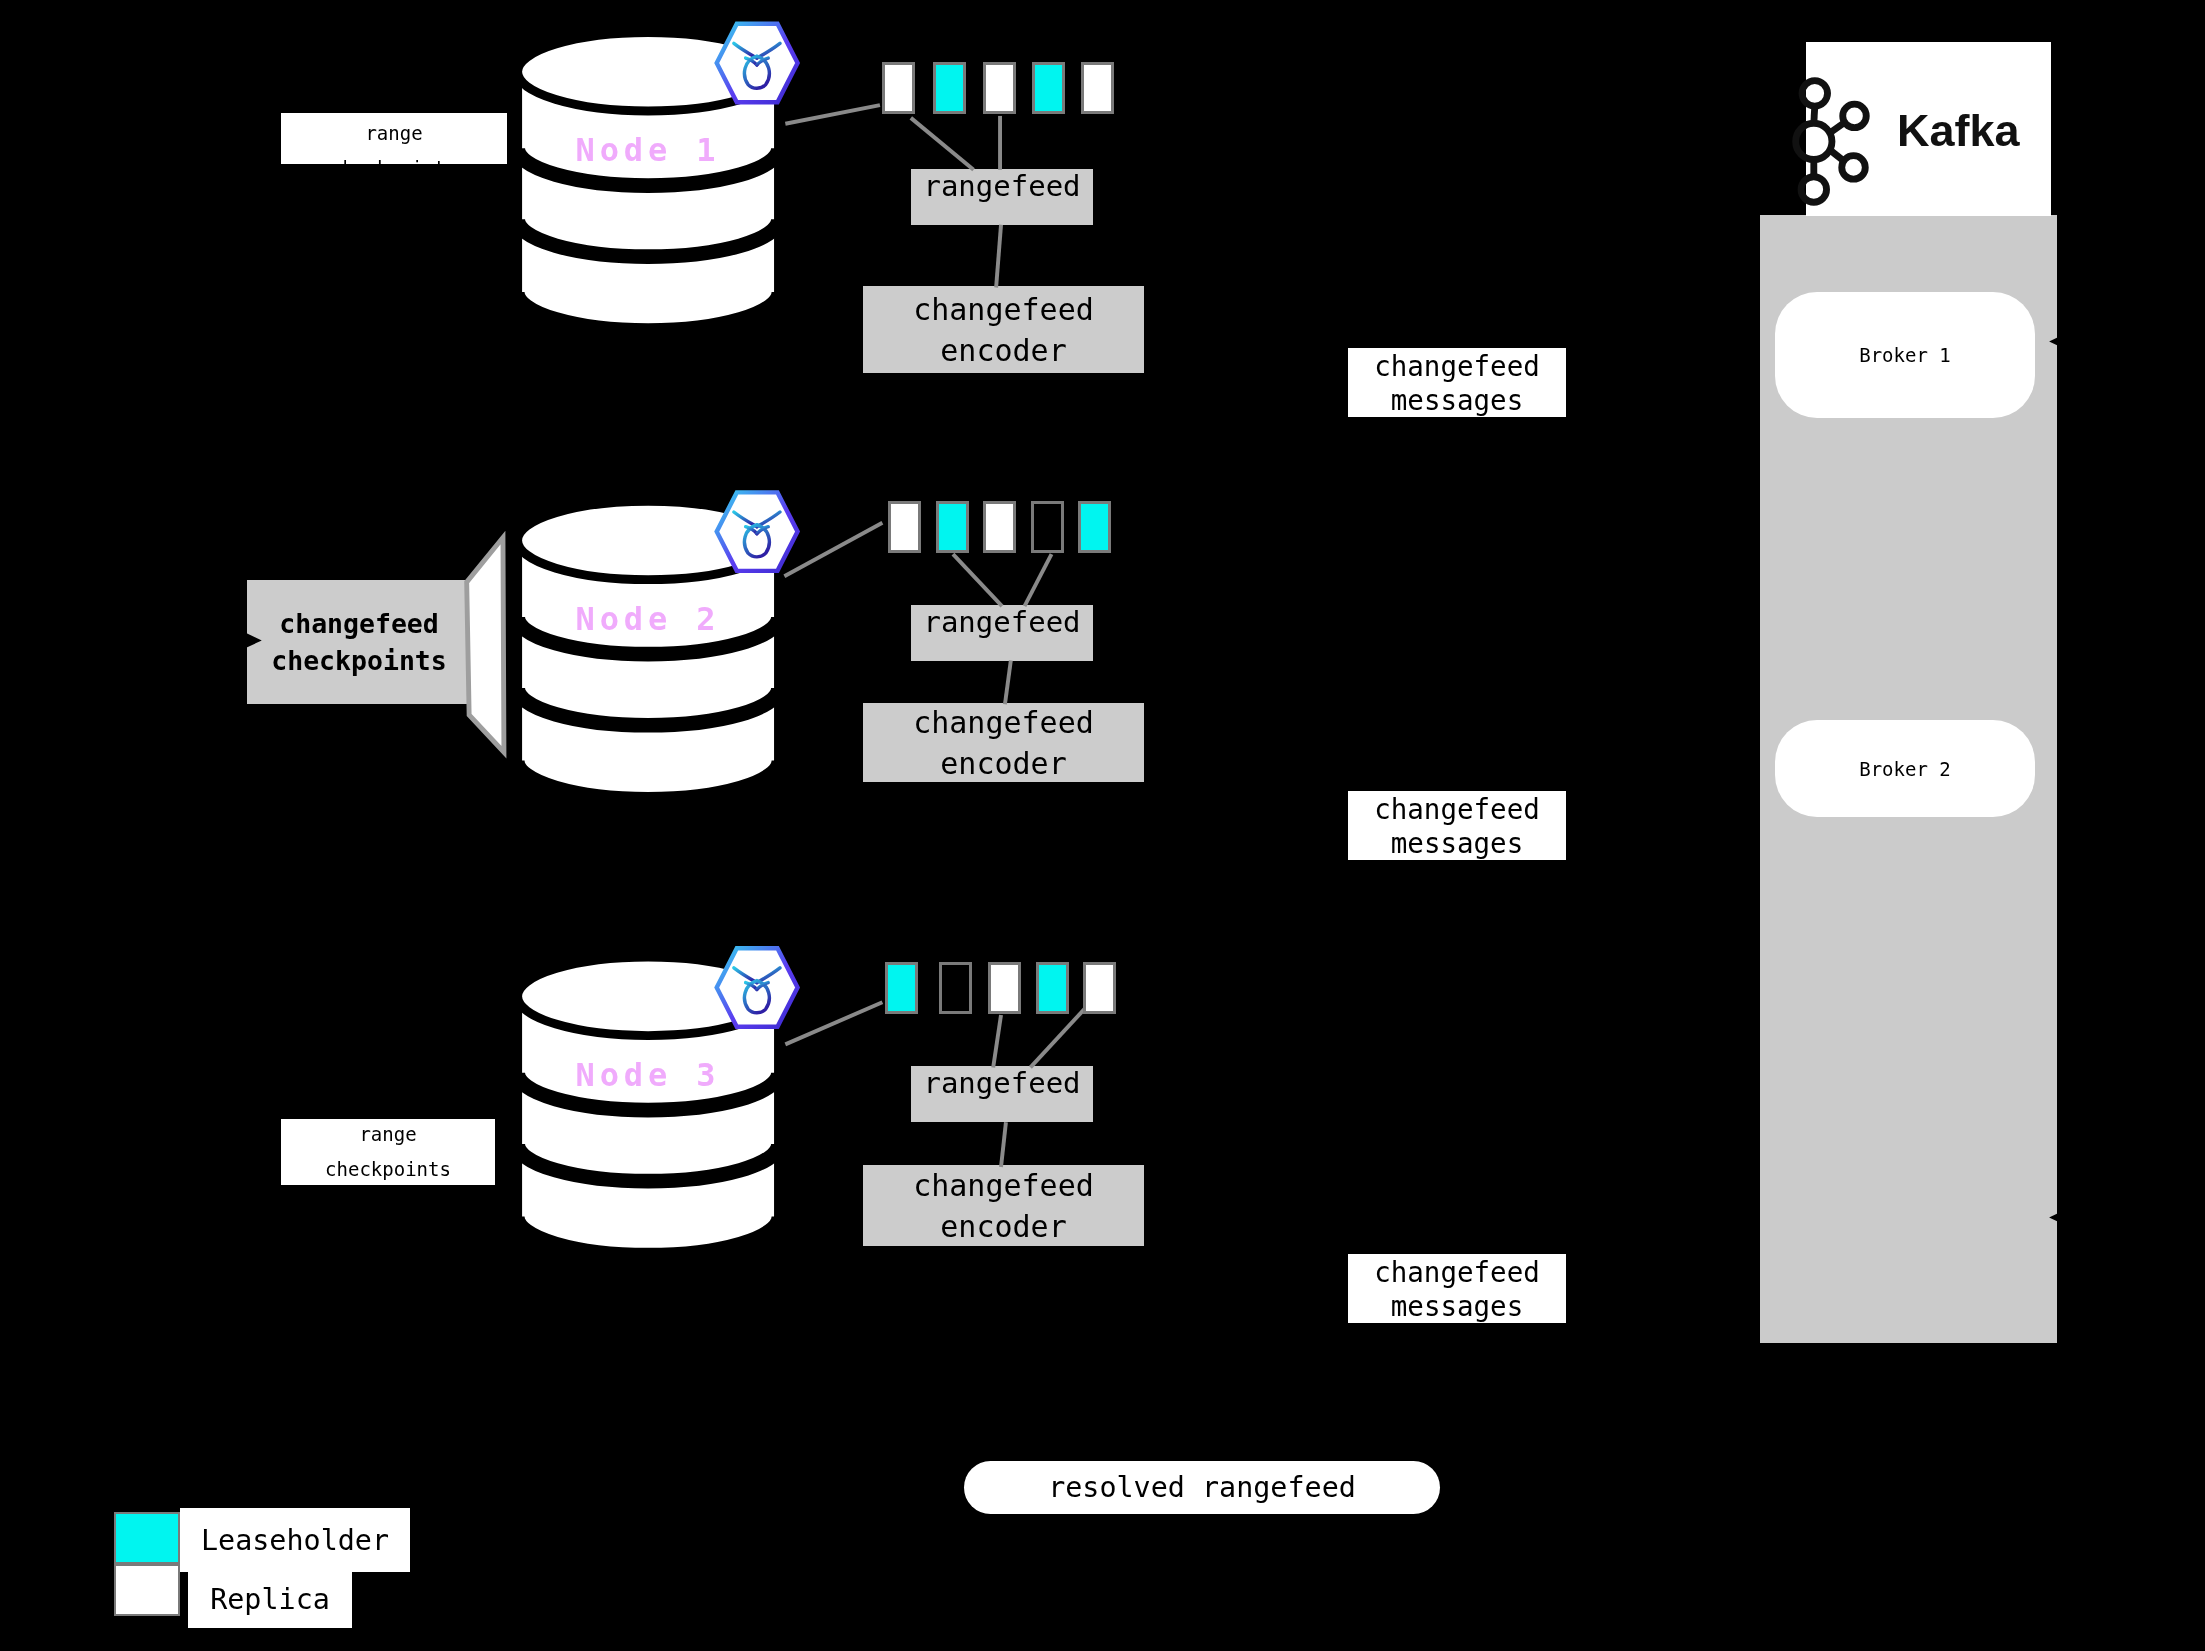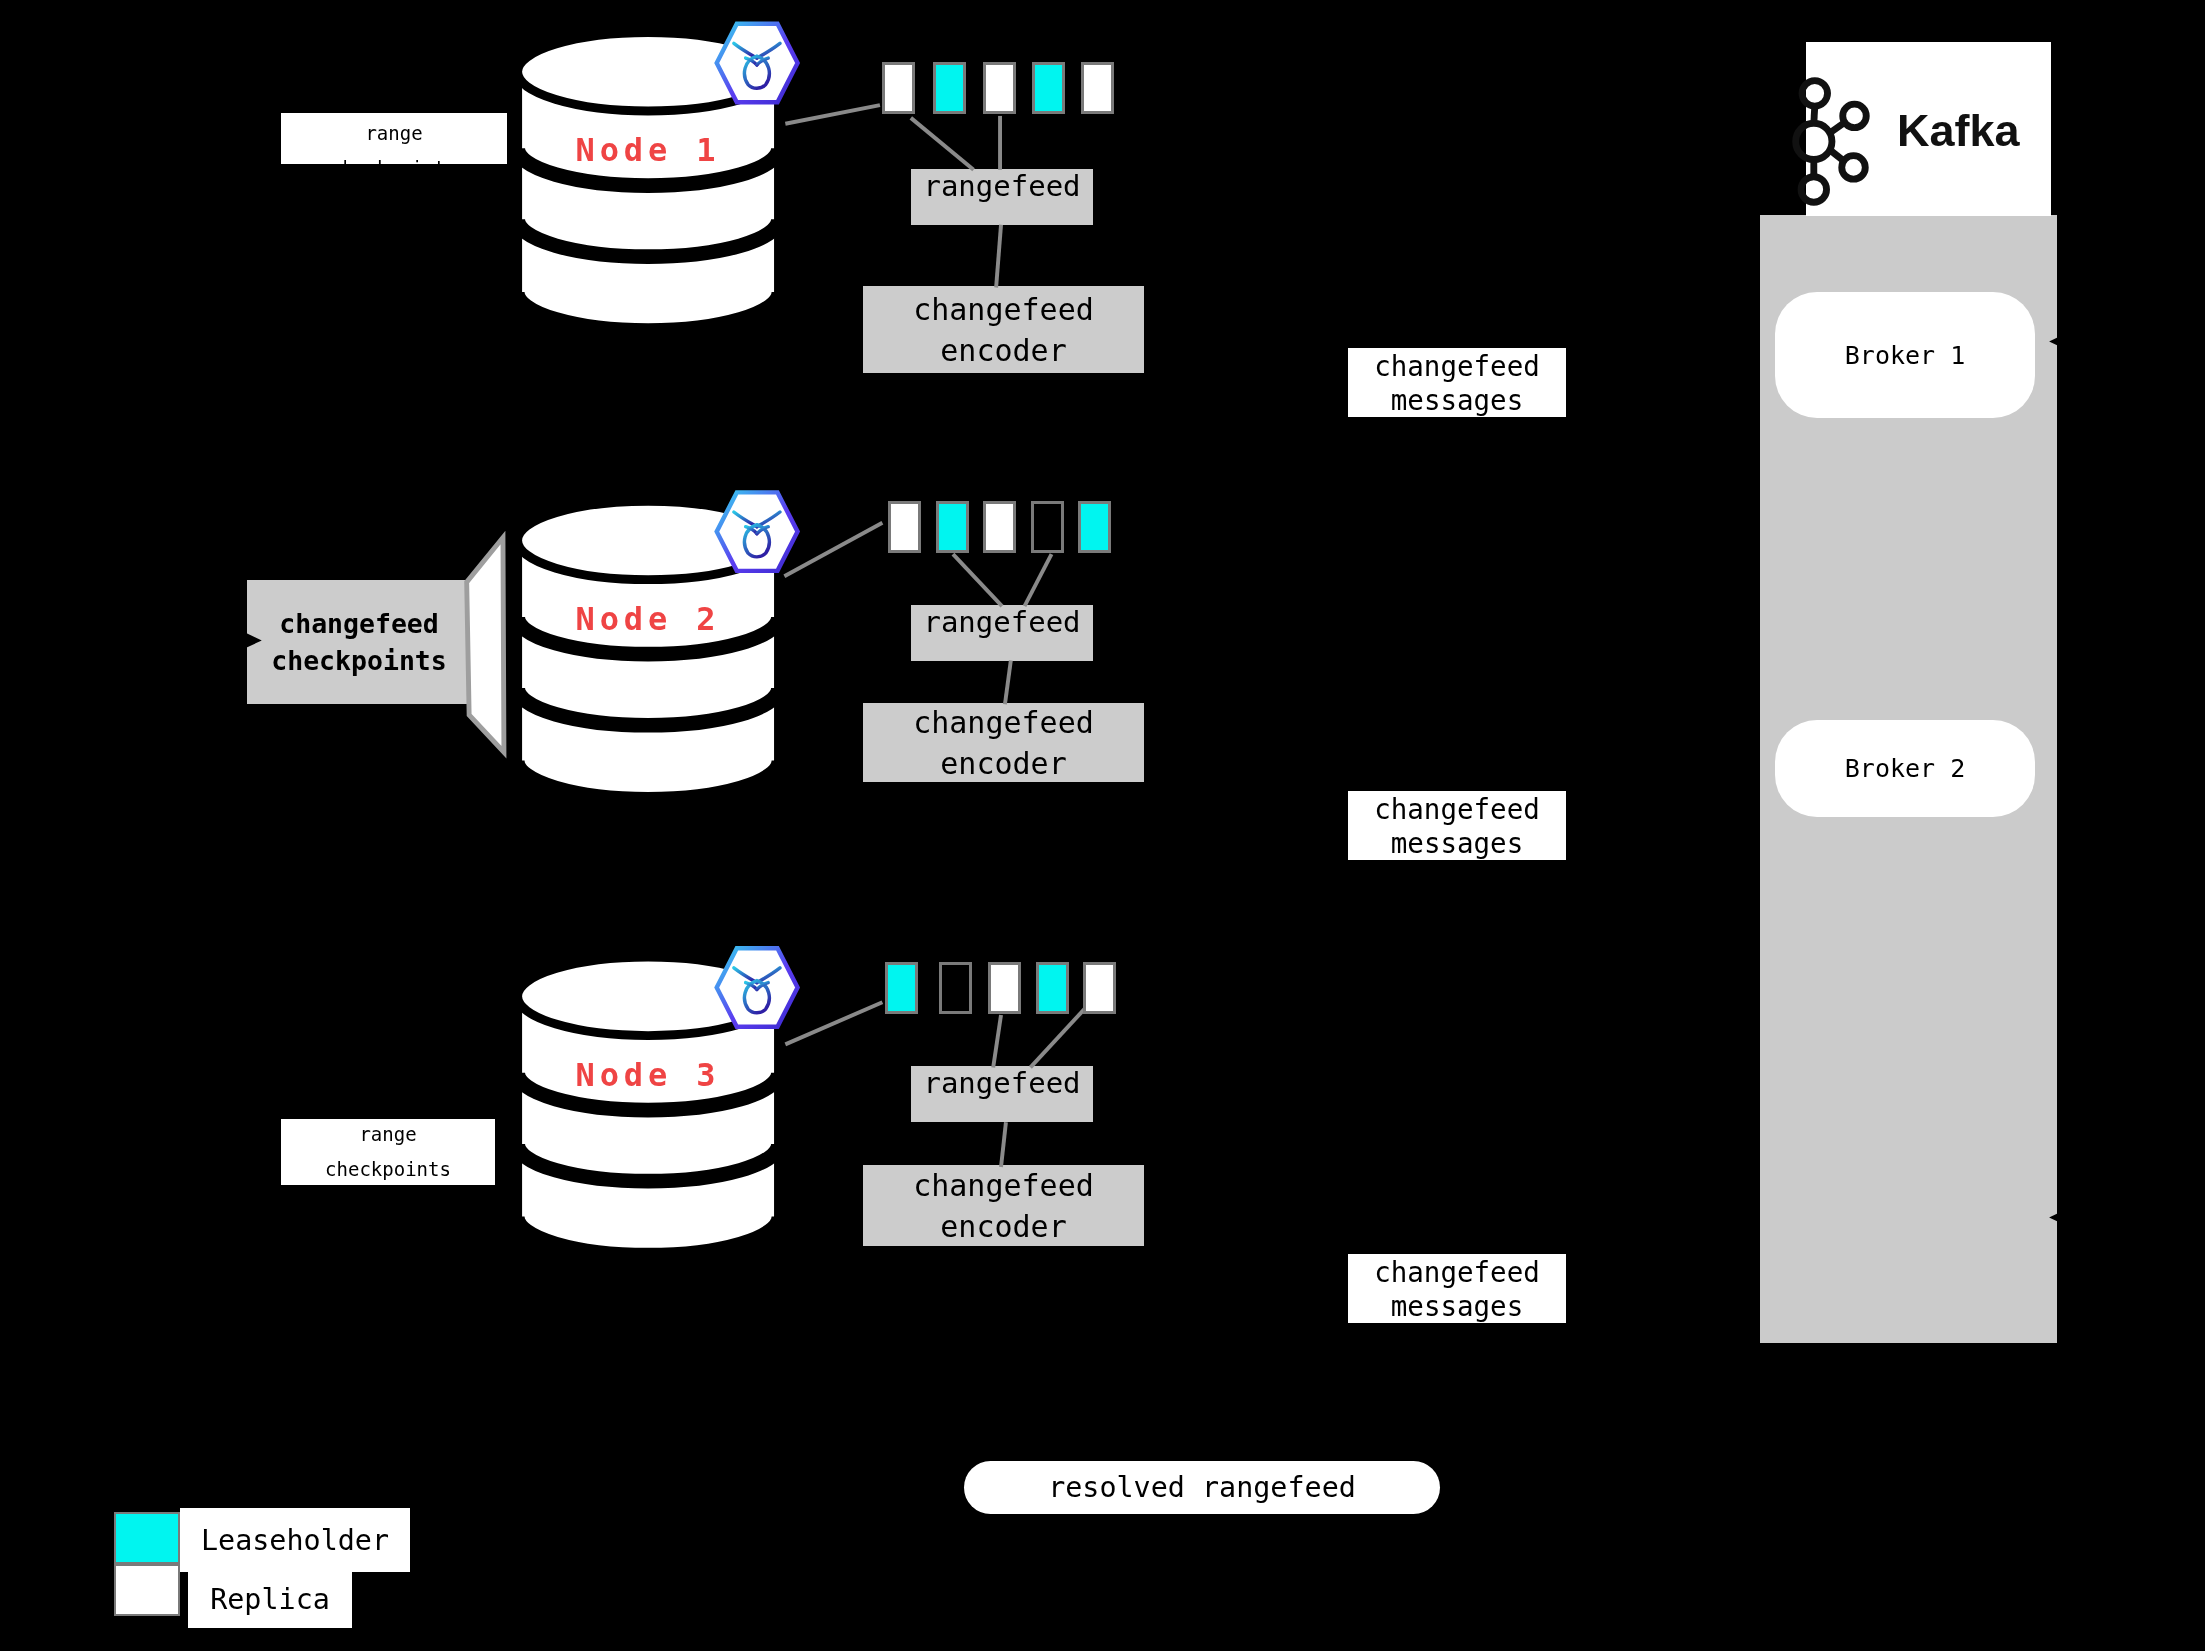--- a/index.html
+++ b/index.html
@@ -12,24 +12,24 @@
   .labelbox{background:#fff;color:#000;text-align:center;overflow:hidden;}
   .graybox{background:#ccc;color:#000;text-align:center;overflow:hidden;}
   .two-line{display:flex;flex-direction:column;justify-content:center;}
   .ln{display:block;}
   
   .checkpoints{font-size:19px;line-height:35px;}
   .msg{font-size:27.5px;line-height:34px;}
   .rf{font-size:29px;display:flex;align-items:flex-start;justify-content:center;}
   .enc{font-size:30px;line-height:41px;}
   .coord{font-size:26.5px;line-height:37px;font-weight:bold;}
-  .node-label{font-size:32px;font-weight:bold;color:#ef4444;letter-spacing:4.9px;
+  .node-label{font-size:32px;font-weight:bold;color:#f0abfc;letter-spacing:4.9px;
               text-align:center;z-index:3;}
   .broker{background:#fff;border-radius:42px;display:flex;align-items:center;
-          justify-content:center;font-size:25px;color:#000;}
+          justify-content:center;font-size:19px;color:#000;}
   .pill{background:#fff;border-radius:29px;display:flex;align-items:center;
         justify-content:center;font-size:28.4px;color:#000;}
   .kafka-word{font-family:"Liberation Sans","DejaVu Sans",sans-serif;
               font-weight:bold;font-size:45px;color:#111;}
   
   .range-sq{position:absolute;width:33px;height:52px;border:3.4px solid #7a7a7a;
             box-sizing:border-box;z-index:3;}
   
   .legend-sq{position:absolute;width:66px;border:2.9px solid #7a7a7a;box-sizing:border-box;z-index:3;}
   .legend-label{background:#fff;color:#000;display:flex;align-items:center;

